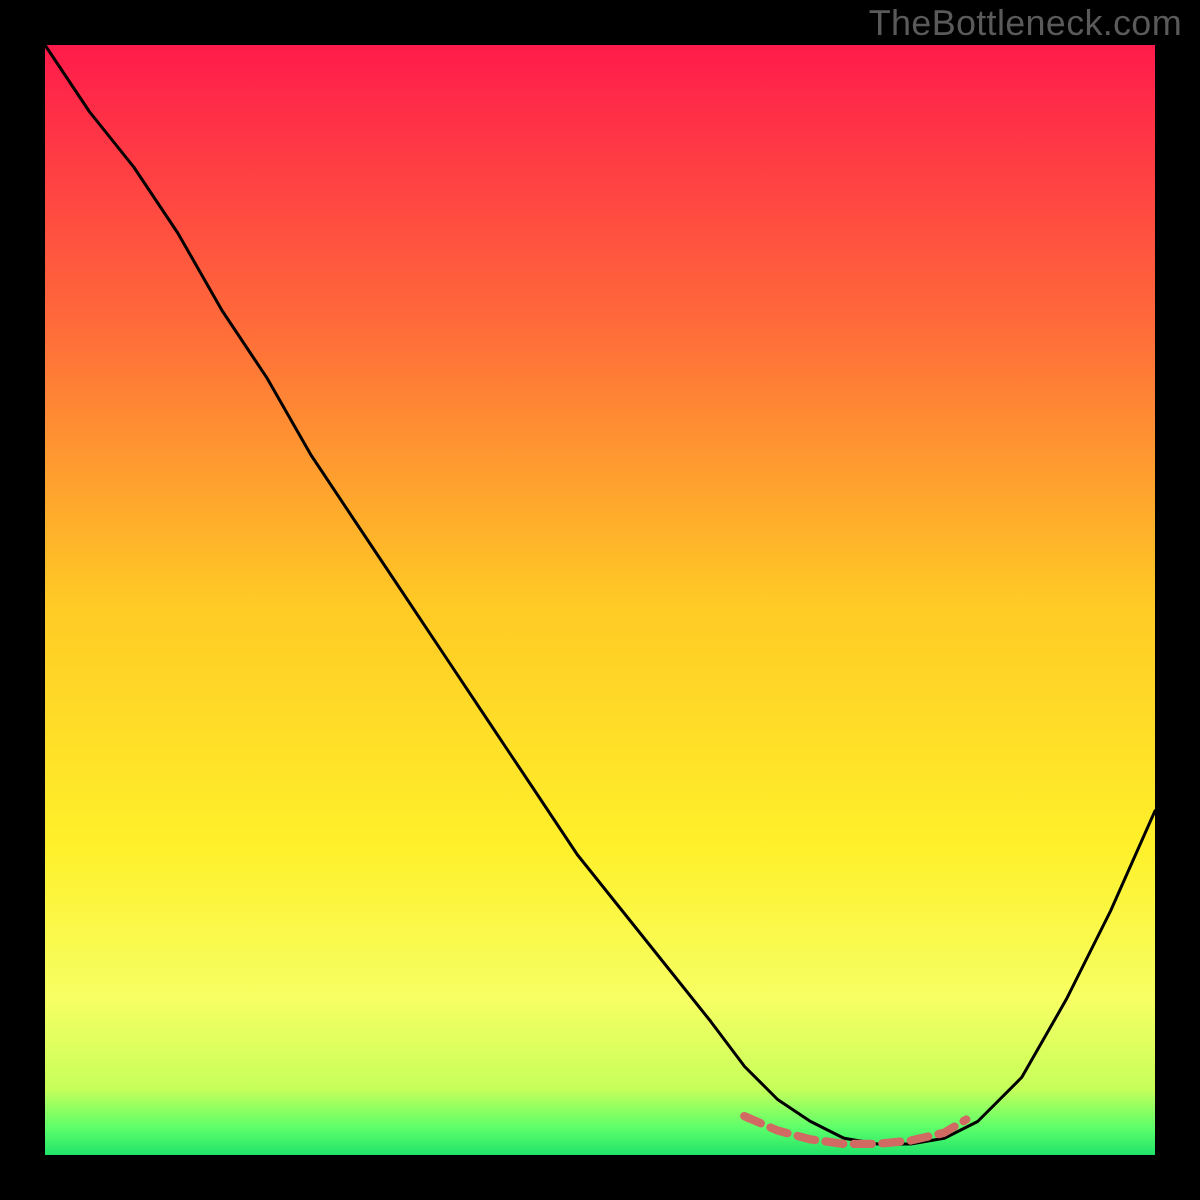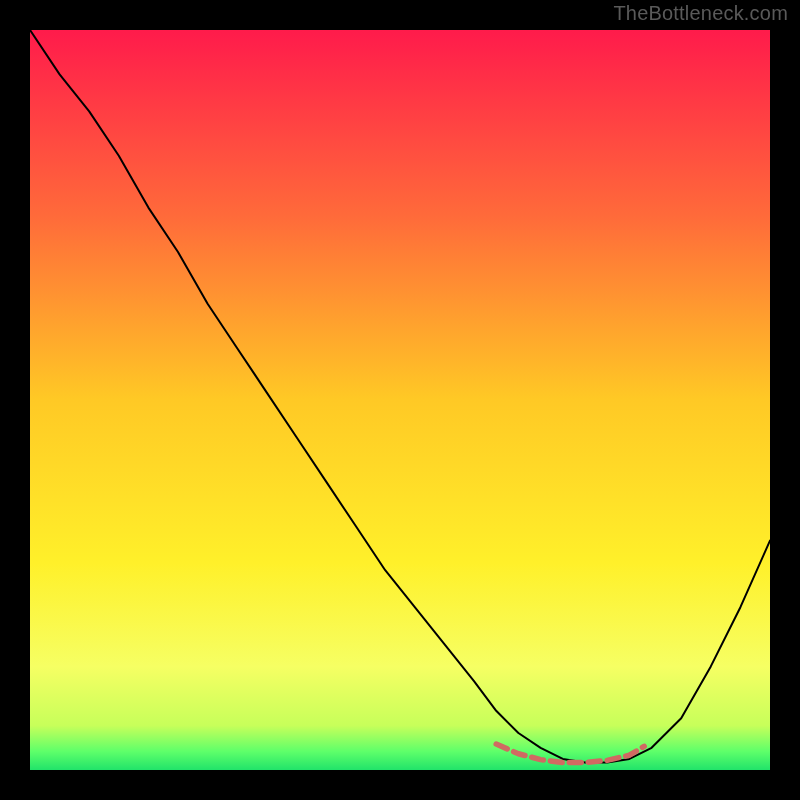--- a/index.html
+++ b/index.html
@@ -15,21 +15,21 @@
     position: relative;
     width: 800px;
     height: 800px;
     background: #000;
   }
   .watermark {
     position: absolute;
     top: 2px;
     right: 12px;
     color: #5a5a5a;
-    font-size: 20px;
+    font-size: 24px;
     font-weight: 500;
     letter-spacing: 0.2px;
     z-index: 10;
     user-select: none;
   }
   .plot-wrap {
     position: absolute;
     left: 30px;
     top: 30px;
     width: 740px;

